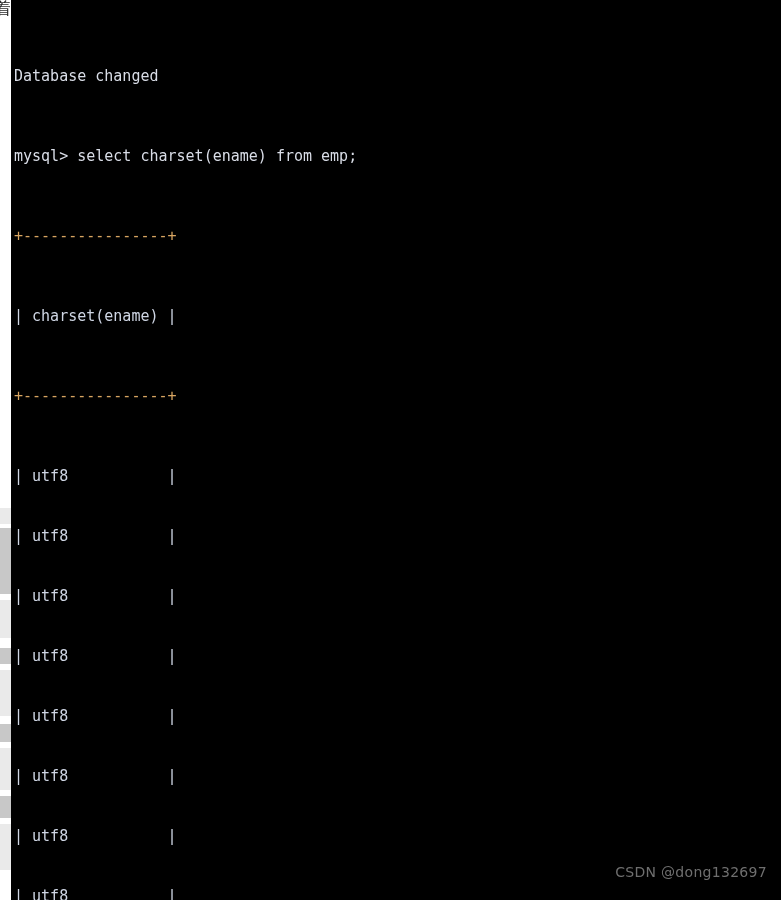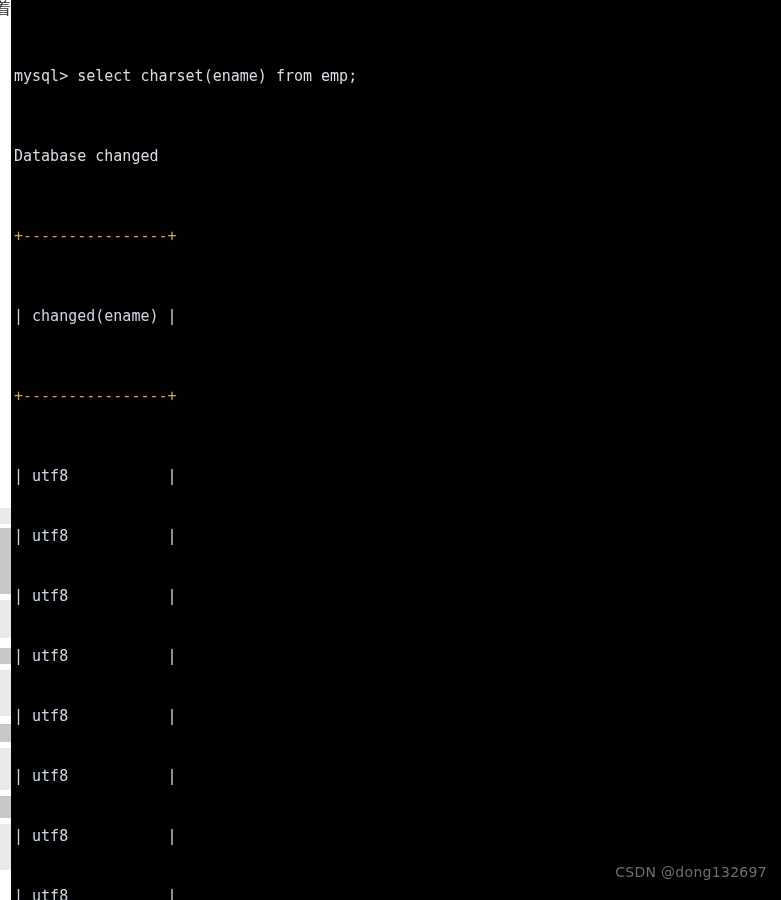--- a/index.html
+++ b/index.html
@@ -91,27 +91,27 @@
     <div class="seg" style="top:648px;height:16px;"></div>
     <div class="seg light" style="top:670px;height:46px;"></div>
     <div class="seg" style="top:724px;height:18px;"></div>
     <div class="seg light" style="top:748px;height:42px;"></div>
     <div class="seg" style="top:796px;height:22px;"></div>
     <div class="seg light" style="top:824px;height:46px;"></div>
   </div>
 
   <div id="terminal">
 
+    <div class="line"><span class="txt">Database changed</span></div>
+
     <div class="line"><span class="txt">mysql&gt; </span><span class="txt">select charset(ename) from emp;</span></div>
-
-    <div class="line"><span class="txt">Database changed</span></div>
 
     <div class="line"><span class="plus">+----------------+</span></div>
 
-    <div class="line"><span class="cell">| changed(ename) |</span></div>
+    <div class="line"><span class="cell">| charset(ename) |</span></div>
 
     <div class="line"><span class="plus">+----------------+</span></div>
 
     <div class="line"><span class="cell">| utf8           |</span></div>
     <div class="line"><span class="cell">| utf8           |</span></div>
     <div class="line"><span class="cell">| utf8           |</span></div>
     <div class="line"><span class="cell">| utf8           |</span></div>
     <div class="line"><span class="cell">| utf8           |</span></div>
     <div class="line"><span class="cell">| utf8           |</span></div>
     <div class="line"><span class="cell">| utf8           |</span></div>

